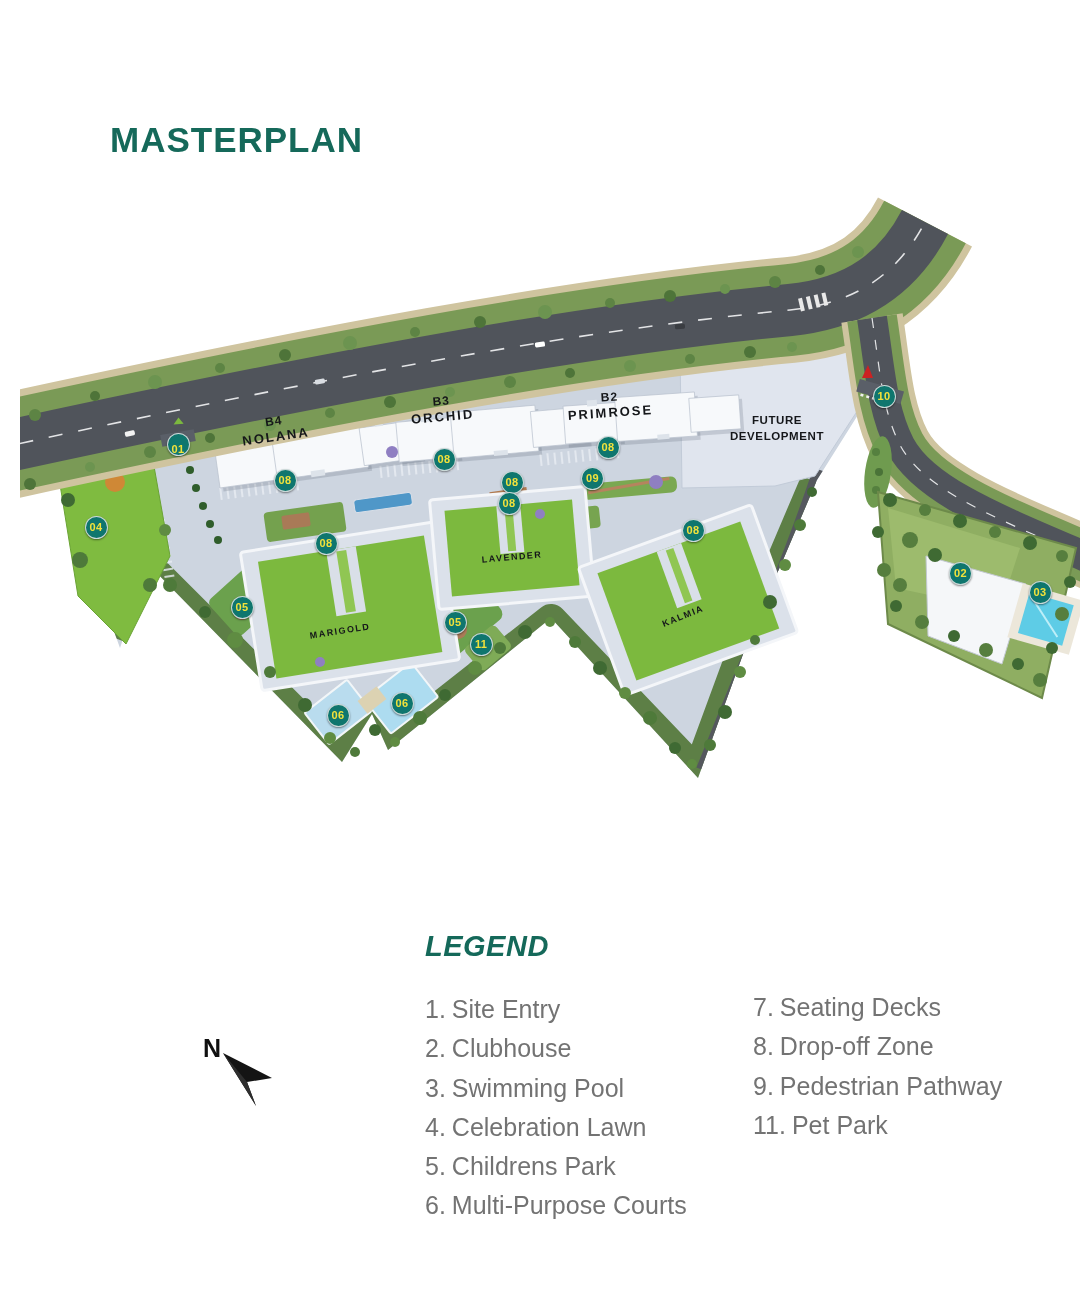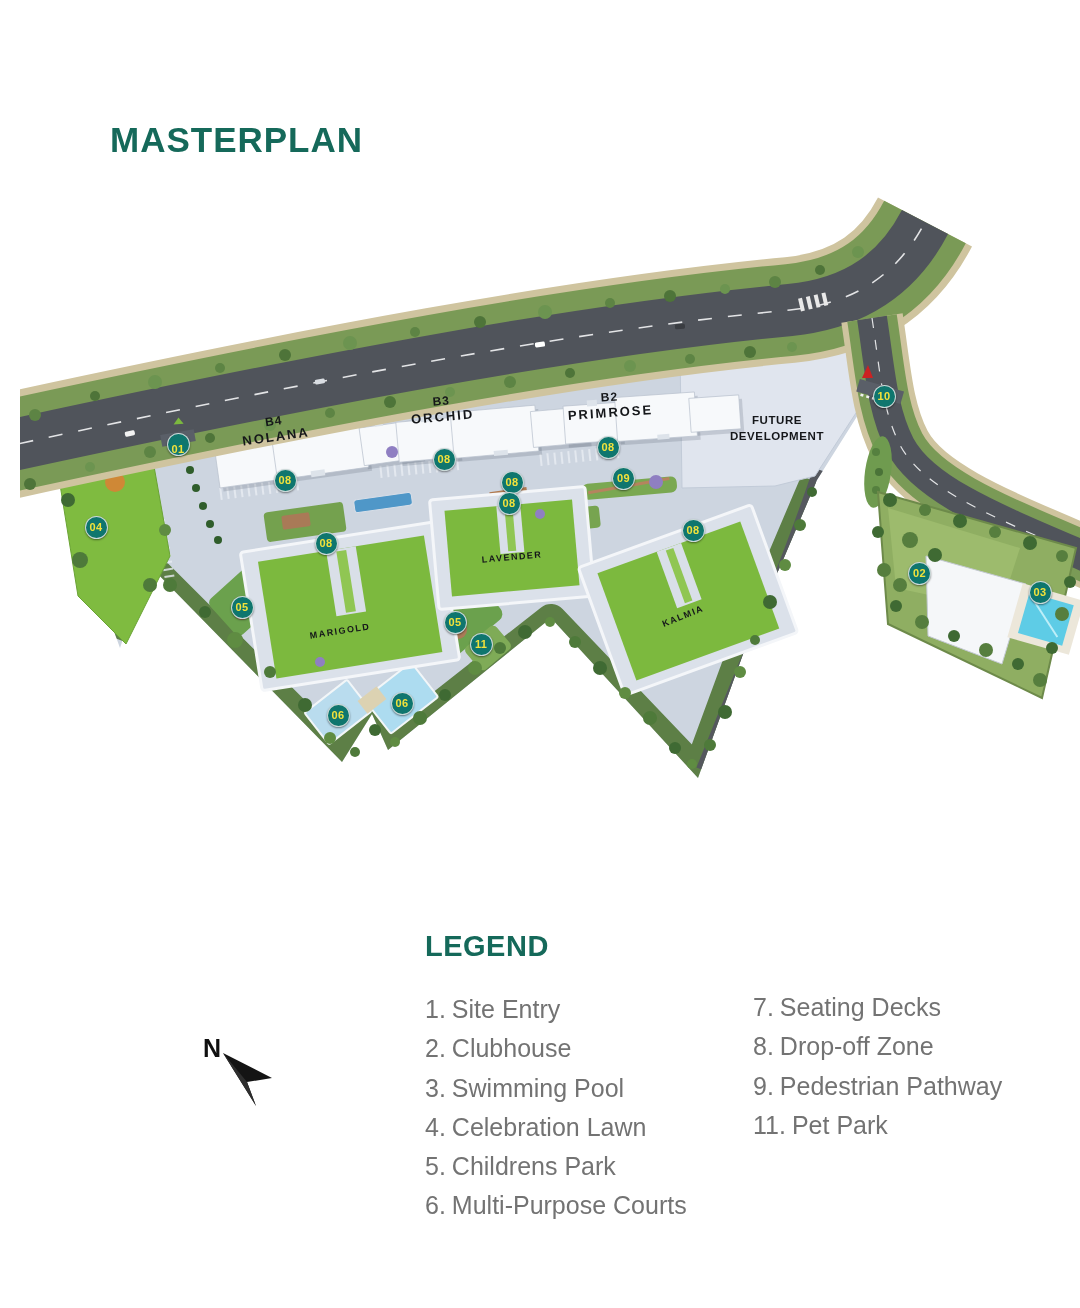--- a/index.html
+++ b/index.html
@@ -16,21 +16,21 @@
   .bldg-label .bname{font-size:13px;letter-spacing:2px;display:block;}
   .lawn-label{font-size:9px;font-weight:bold;letter-spacing:1.5px;}
   .fd-label{width:130px;font-size:11.5px;font-weight:bold;letter-spacing:.6px;line-height:1.4;white-space:normal;}
   
   .marker{position:absolute;width:23px;height:23px;border-radius:50%;background:#0f766e;
         border:1px solid rgba(235,235,235,.85);box-shadow:0 1px 2px rgba(0,0,0,.45);
         display:flex;align-items:center;justify-content:center;z-index:6;box-sizing:border-box;}
   .marker span{color:#f2e23b;font-size:11px;font-weight:bold;letter-spacing:.3px;}
   
   .legend-heading{position:absolute;left:405px;top:930px;margin:0;font-size:29px;font-weight:bold;
-        letter-spacing:.5px;color:#15695a;}
+        letter-spacing:.5px;color:#15695a;font-style:italic;}
   .legend-col{position:absolute;margin:0;padding:0;list-style:none;color:#737373;font-size:25px;}
   .legend-col li{margin:0 0 13px 0;line-height:1.05;}
   .legend-col .lnum{margin-right:6px;}
   .legend-col-1{left:405px;top:996px;}
   .legend-col-2{left:733px;top:994px;}
   
   .compass-n{position:absolute;left:183px;top:1034px;font-size:25px;font-weight:bold;color:#101010;z-index:5;}
 </style>
 </head>
 <body>
@@ -345,21 +345,21 @@
     <div class="map-label fd-label" style="left:692px;top:412px;">FUTURE DEVELOPMENT</div>
 
     <div class="map-label lawn-label" style="left:275px;top:626px;transform:rotate(-9deg);width:90px;">MARIGOLD</div>
     <div class="map-label lawn-label" style="left:447px;top:552px;width:90px;transform:rotate(-5deg);">LAVENDER</div>
     <div class="map-label lawn-label" style="left:620px;top:611px;width:86px;transform:rotate(-22deg);">KALMIA</div>
 
     <div>
         <div class="marker" style="left: 146.5px; top: 432.5px; align-items: flex-end;">
           <span>01</span>
         </div>
-        <div class="marker" style="left: 888px; top: 561.5px;">
+        <div class="marker" style="left: 929px; top: 561.5px;">
           <span>02</span>
         </div>
         <div class="marker" style="left: 1008.5px; top: 580.5px;">
           <span>03</span>
         </div>
         <div class="marker" style="left: 64.5px; top: 515.5px;">
           <span>04</span>
         </div>
         <div class="marker" style="left: 210.5px; top: 595.5px;">
           <span>05</span>
@@ -387,21 +387,21 @@
         </div>
         <div class="marker" style="left: 477.5px; top: 491.5px;">
           <span>08</span>
         </div>
         <div class="marker" style="left: 294.5px; top: 531.5px;">
           <span>08</span>
         </div>
         <div class="marker" style="left: 661.5px; top: 518.5px;">
           <span>08</span>
         </div>
-        <div class="marker" style="left: 592px; top: 466.5px;">
+        <div class="marker" style="left: 561px; top: 466.5px;">
           <span>09</span>
         </div>
         <div class="marker" style="left: 852.5px; top: 384.5px;">
           <span>10</span>
         </div>
         <div class="marker" style="left: 449.5px; top: 632.5px;">
           <span>11</span>
         </div>
       </div>
   </div>

